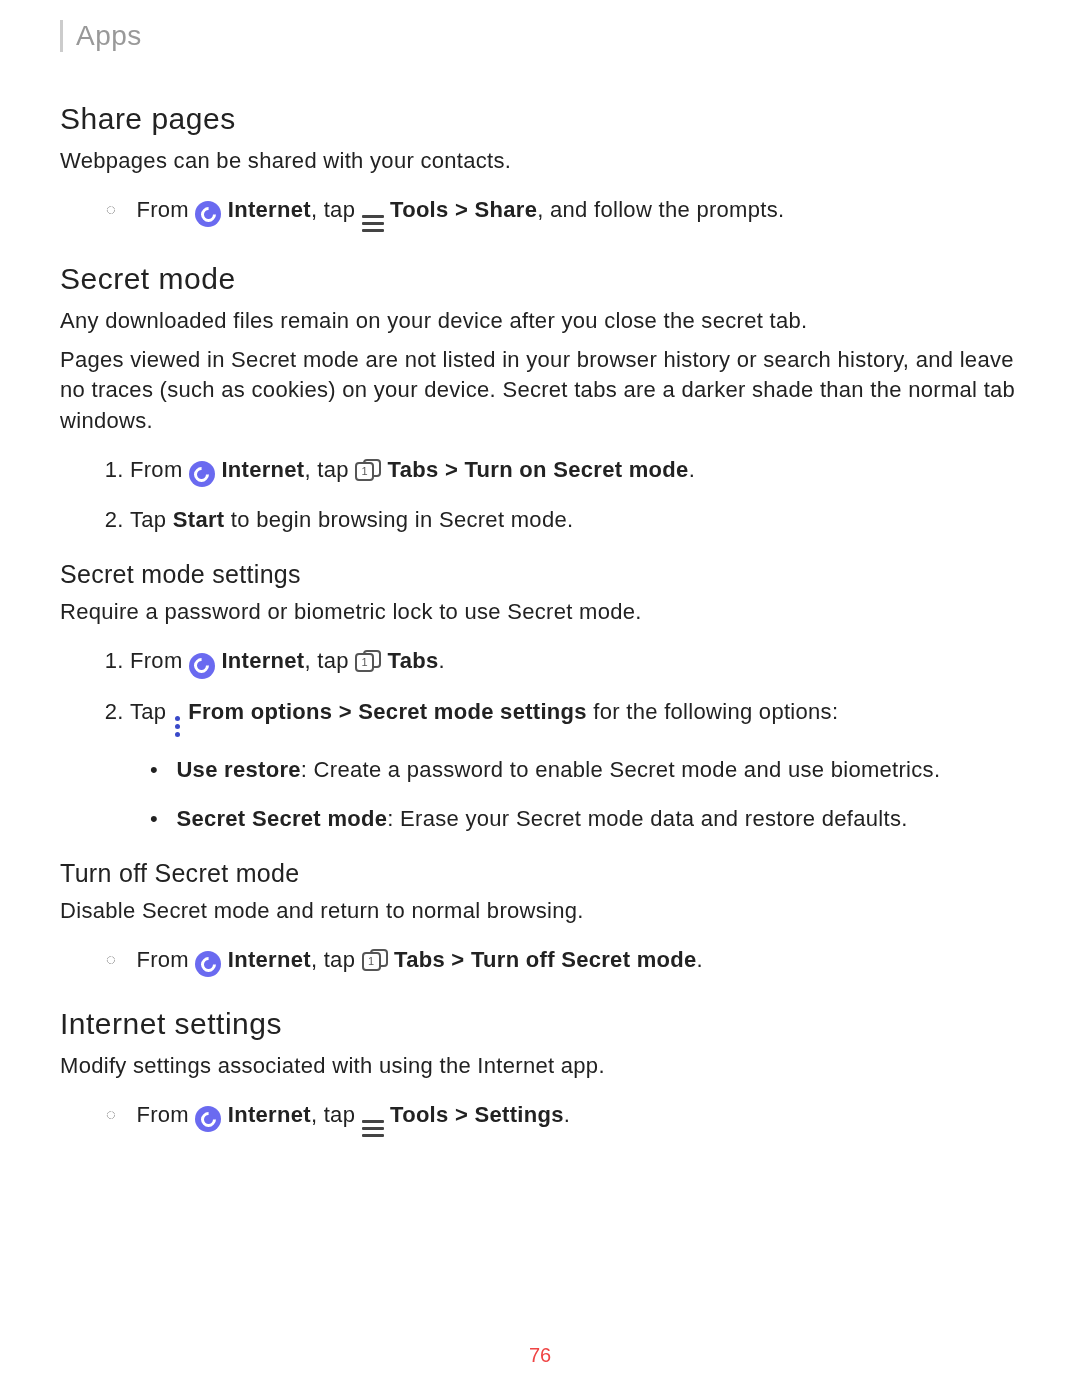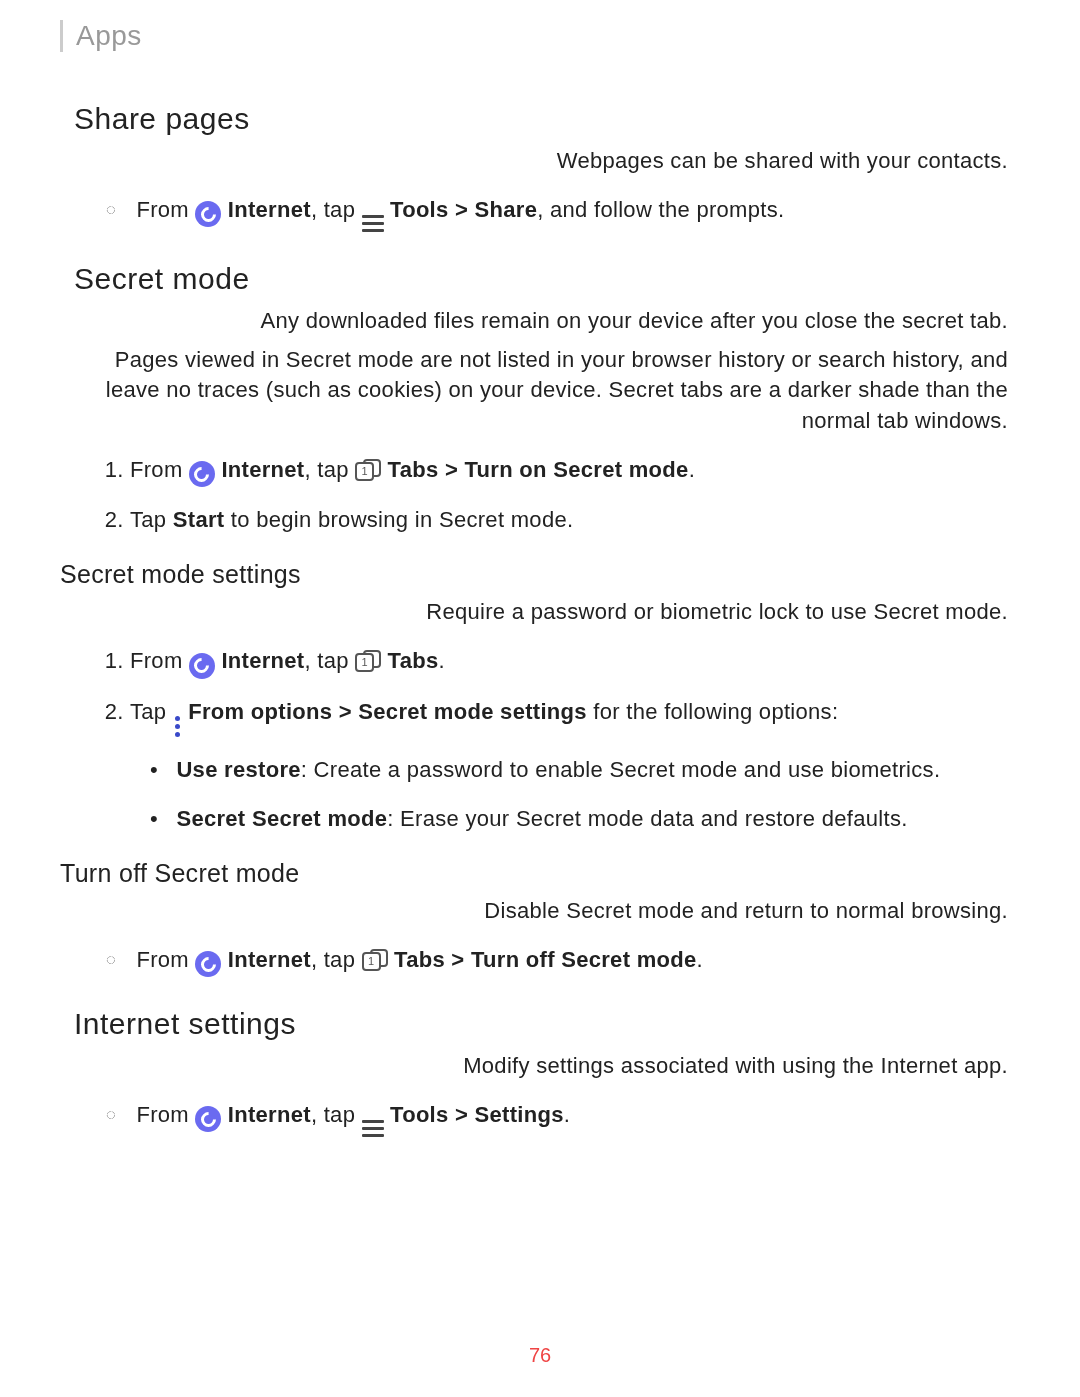--- a/index.html
+++ b/index.html
@@ -22,35 +22,34 @@
     font-size: 28px;
     font-weight: 400;
     padding-left: 13px;
     border-left: 3px solid #ccc;
     margin-bottom: 50px;
     letter-spacing: 0.5px;
   }
   h2 {
     font-size: 30px;
     font-weight: 400;
-    margin: 30px 0 10px 14px;
+    margin: 30px 0 10px 0;
     letter-spacing: 0.5px;
   }
   h3 {
     font-size: 25px;
     font-weight: 400;
     margin: 24px 0 8px 0;
     letter-spacing: 0.3px;
   }
   p {
     font-size: 22px;
     line-height: 1.4;
-    margin: 8px 12px;
+    margin: 8px 0;
     letter-spacing: 0.3px;
-    text-align: right;
   }
   ol, ul {
     margin: 8px 0;
     padding-left: 70px;
   }
   ol.num {
     list-style-type: decimal;
   }
   ul.circ {
     list-style: none;

